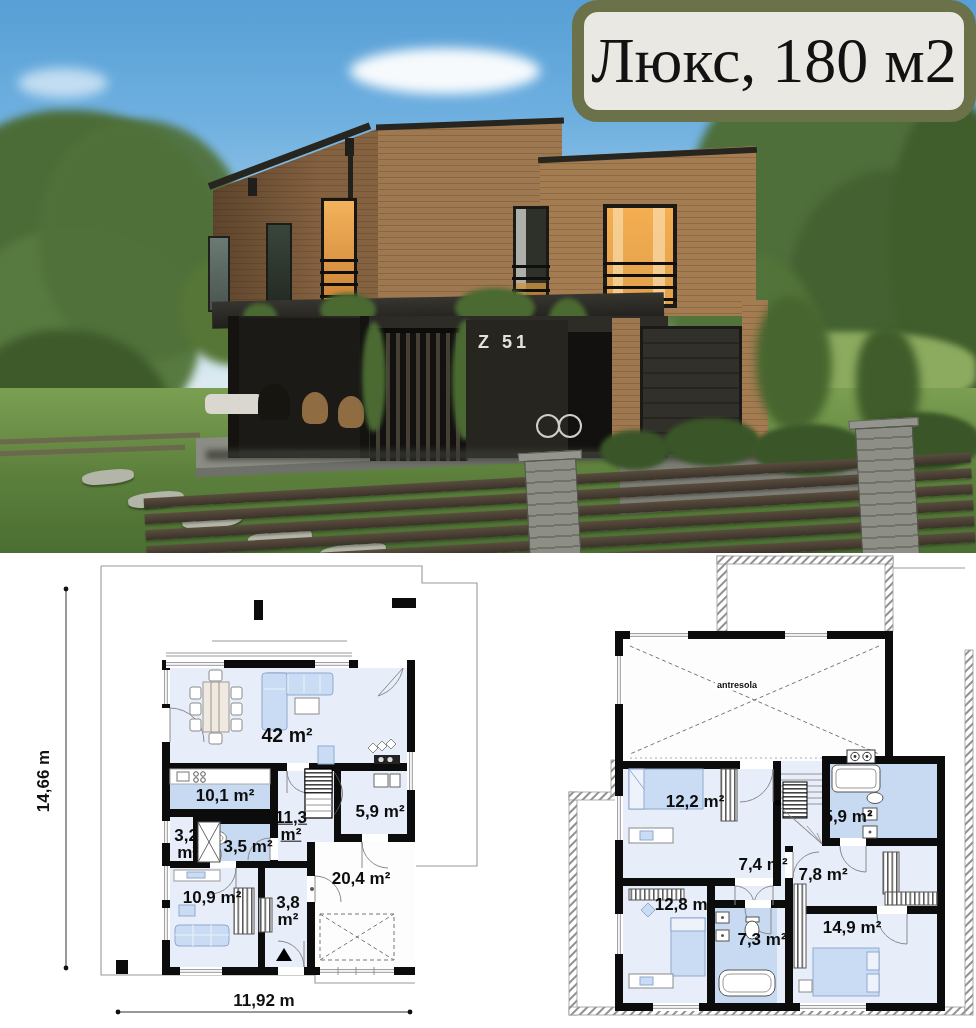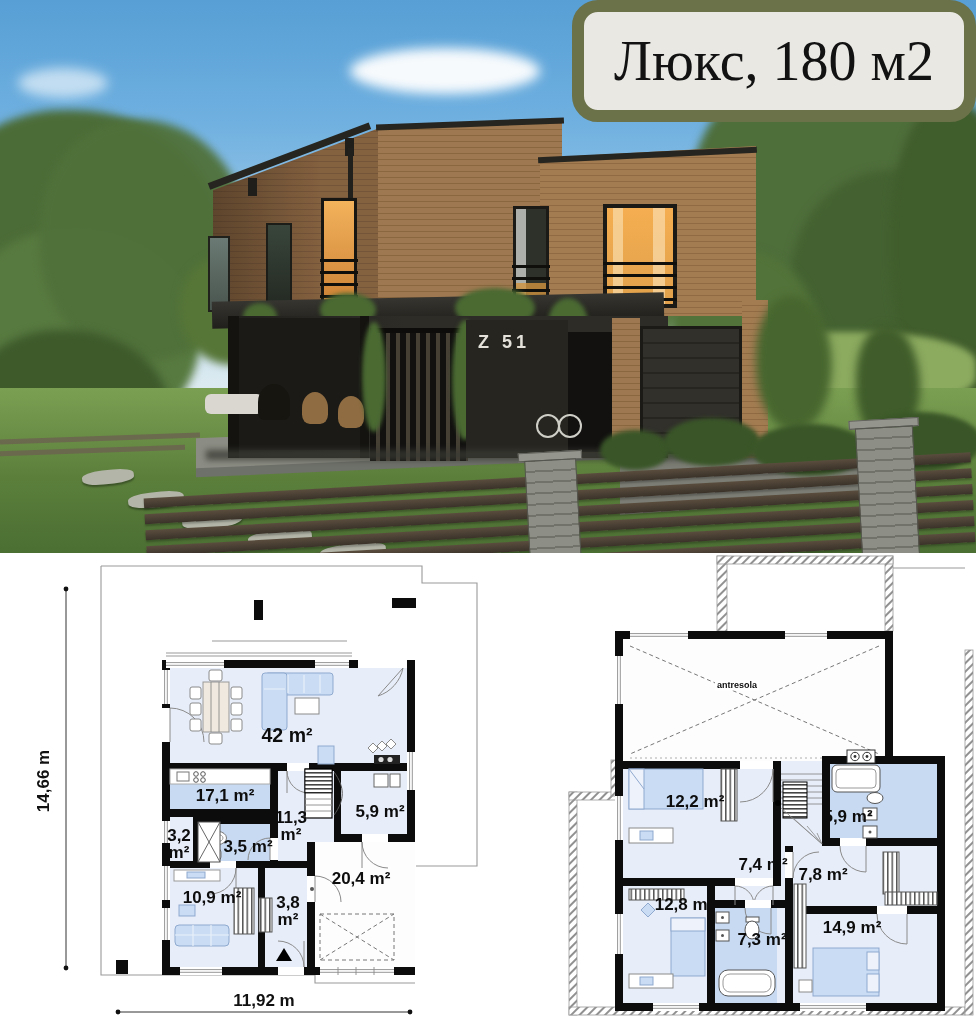--- a/index.html
+++ b/index.html
@@ -28,38 +28,38 @@
   .bush{position:absolute;background:#3a5628;border-radius:50%;filter:blur(2px);}
   .fence{position:absolute;left:148px;top:452px;width:828px;height:101px;transform:rotate(-3.2deg);transform-origin:right bottom;}
   .slat{position:absolute;left:0;right:0;height:10px;background:linear-gradient(180deg,#5a4d3e,#3a3229);box-shadow:0 2px 2px rgba(0,0,0,.25);}
   .fpillar{position:absolute;background:repeating-linear-gradient(180deg,#8d8e86 0 9px,#717269 9px 11px);border:1px solid #55564f;box-sizing:border-box;}
   .fcap{position:absolute;background:#94958d;border:1px solid #5c5d56;box-sizing:border-box;}
   .z93{position:absolute;left:478px;top:332px;color:#e3e1da;font-size:18px;letter-spacing:4px;font-weight:700;}
   
   .badge{position:absolute;right:0;top:0;width:404px;height:122px;box-sizing:border-box;
          background:#e9e8e3;border:12px solid #6b7148;border-radius:26px;
          display:flex;align-items:center;justify-content:center;}
-  .badge span{font-family:"Liberation Serif",serif;font-size:56px;color:#121212;white-space:nowrap;}
+  .badge span{font-family:"Liberation Serif",serif;font-size:64px;color:#121212;white-space:nowrap;}
   
   .plans{position:absolute;left:0;top:553px;width:976px;height:475px;background:#fff;}
   .plan{position:absolute;top:0;height:475px;}
   .plan-ground{left:0;width:490px;}
   .plan-upper{left:490px;width:486px;}
   .wl{fill:#0c0c0c;}
   .thin{stroke:#9a9a9a;fill:none;stroke-width:1.1;}
   .door{stroke:#8a8a8a;fill:none;stroke-width:1;}
   .winline{stroke:#8a8a8a;stroke-width:.9;}
   .fw{fill:#fff;stroke:#8a8a8a;stroke-width:1;}
   .fb{fill:#c9dcf3;stroke:#8fa9cf;stroke-width:1;}
   .dashx{stroke:#777;fill:none;stroke-dasharray:4 3;stroke-width:1;}
   .rl{position:absolute;transform:translate(-50%,-50%);font-weight:700;font-size:17px;line-height:1.02;
       color:#0d0d0d;text-align:center;white-space:nowrap;}
   .rl.big{font-size:19.5px;}
-  .rl.wrap38{white-space:normal;width:38px;}
-  .rl.wrap50{white-space:normal;width:50px;}
+  .rl.wrap38{white-space:normal;width:38px;text-align:right;}
+  .rl.wrap50{white-space:normal;width:50px;text-decoration:underline;}
   .rl.wrap40{white-space:normal;width:40px;}
   .rl.tiny{font-size:9px;background:#fff;padding:0 2px;}
   .dimlbl{position:absolute;font-weight:700;font-size:17px;color:#111;transform:translate(-50%,-50%);white-space:nowrap;}
   .dimlbl.vert{transform:translate(-50%,-50%) rotate(-90deg);}
 </style>
 </head>
 <body>
 
 <div class="stage">
 
@@ -324,21 +324,21 @@
             <path d="M113,379 H167 M131,369 V390 M149,369 V390" stroke="#e9f1fb" stroke-width="1.2"></path>
             <rect x="172" y="332" width="20" height="46" fill="url(#gs)" stroke="#555"></rect>
             <rect x="197" y="342" width="13" height="34" fill="url(#gs)" stroke="#555"></rect>
             <rect class="dashx" x="258" y="358" width="74" height="46"></rect>
             <path class="dashx" d="M258,358 L332,404 M258,404 L332,358"></path>
             <polygon points="214,405 230,405 222,392" fill="#000"></polygon>
           </g>
         </g>
       </svg>
       <div class="rl big" style="left:287px;top:183px">42 m²</div>
-      <div class="rl" style="left:225px;top:243px">17,1 m²</div>
+      <div class="rl" style="left:225px;top:243px">10,1 m²</div>
       <div class="rl wrap38" style="left:179px;top:291px">3,2 m²</div>
       <div class="rl wrap50" style="left:291px;top:273px">11,3 m²</div>
       <div class="rl" style="left:248px;top:294px">3,5 m²</div>
       <div class="rl" style="left:380px;top:259px">5,9 m²</div>
       <div class="rl" style="left:212px;top:345px">10,9 m²</div>
       <div class="rl wrap40" style="left:288px;top:358px">3,8 m²</div>
       <div class="rl" style="left:361px;top:326px">20,4 m²</div>
       <div class="dimlbl vert" style="left:44px;top:228px">14,66 m</div>
       <div class="dimlbl" style="left:264px;top:448px">11,92 m</div>
     </div>

